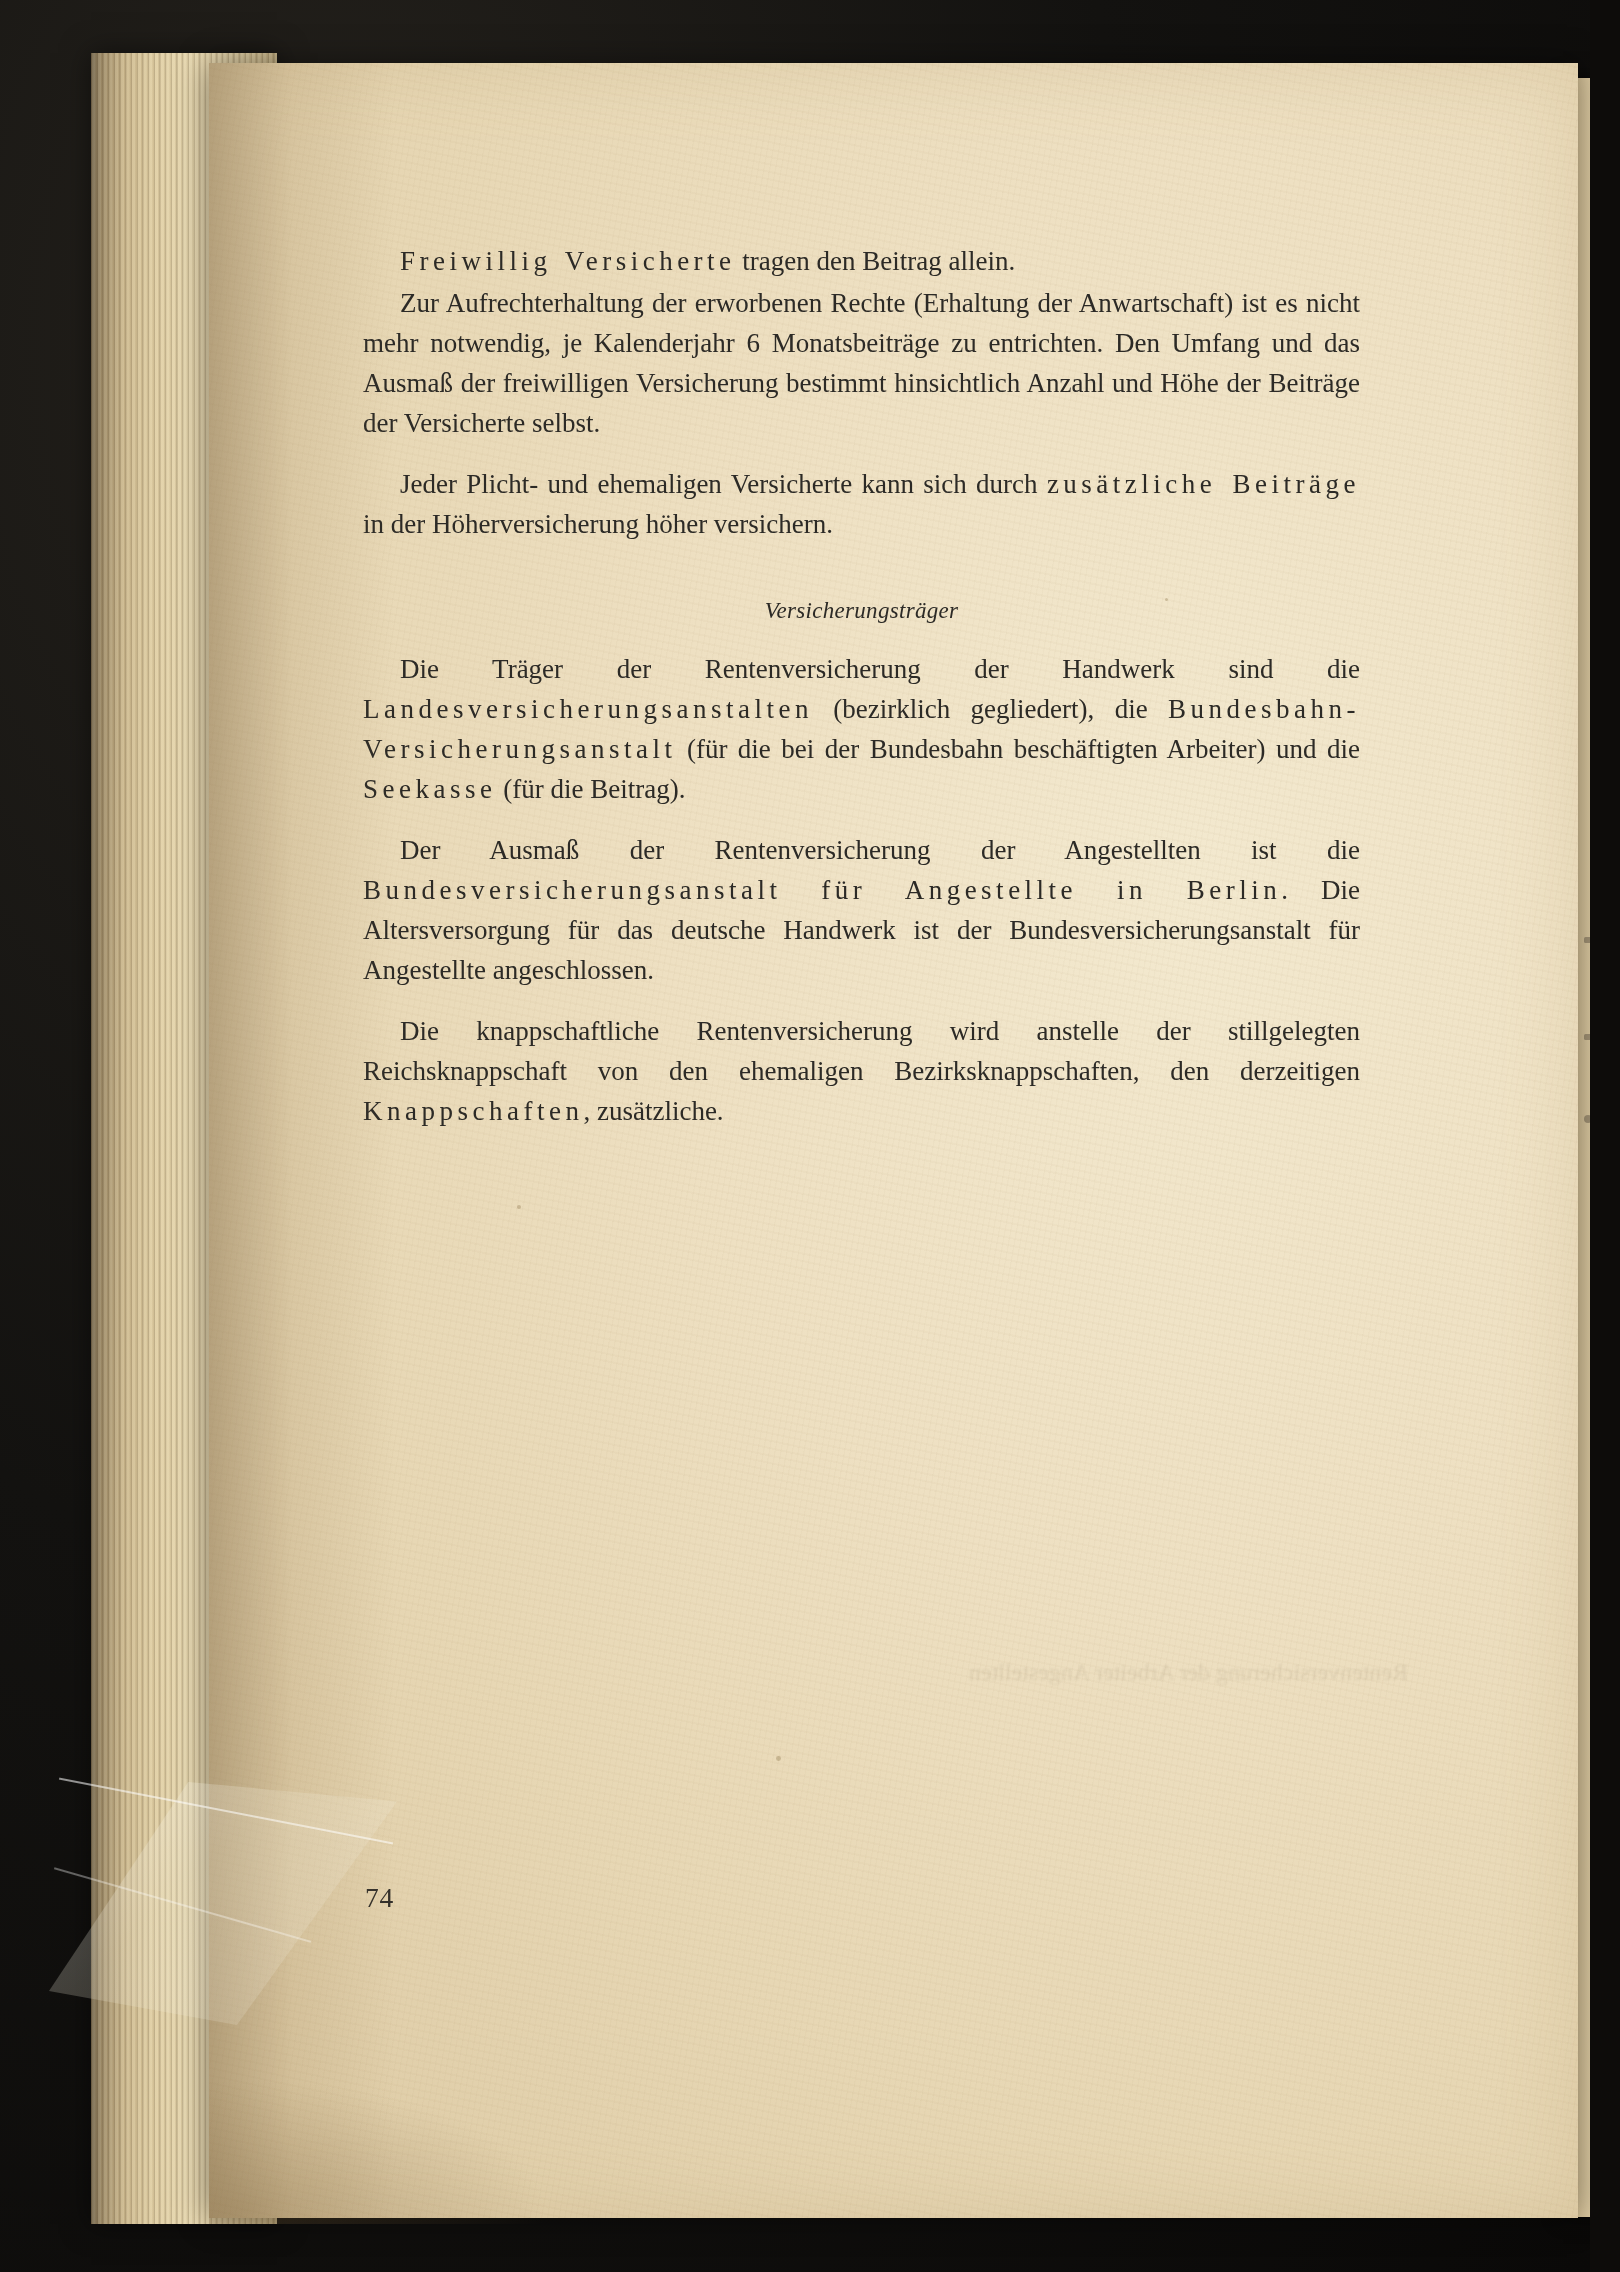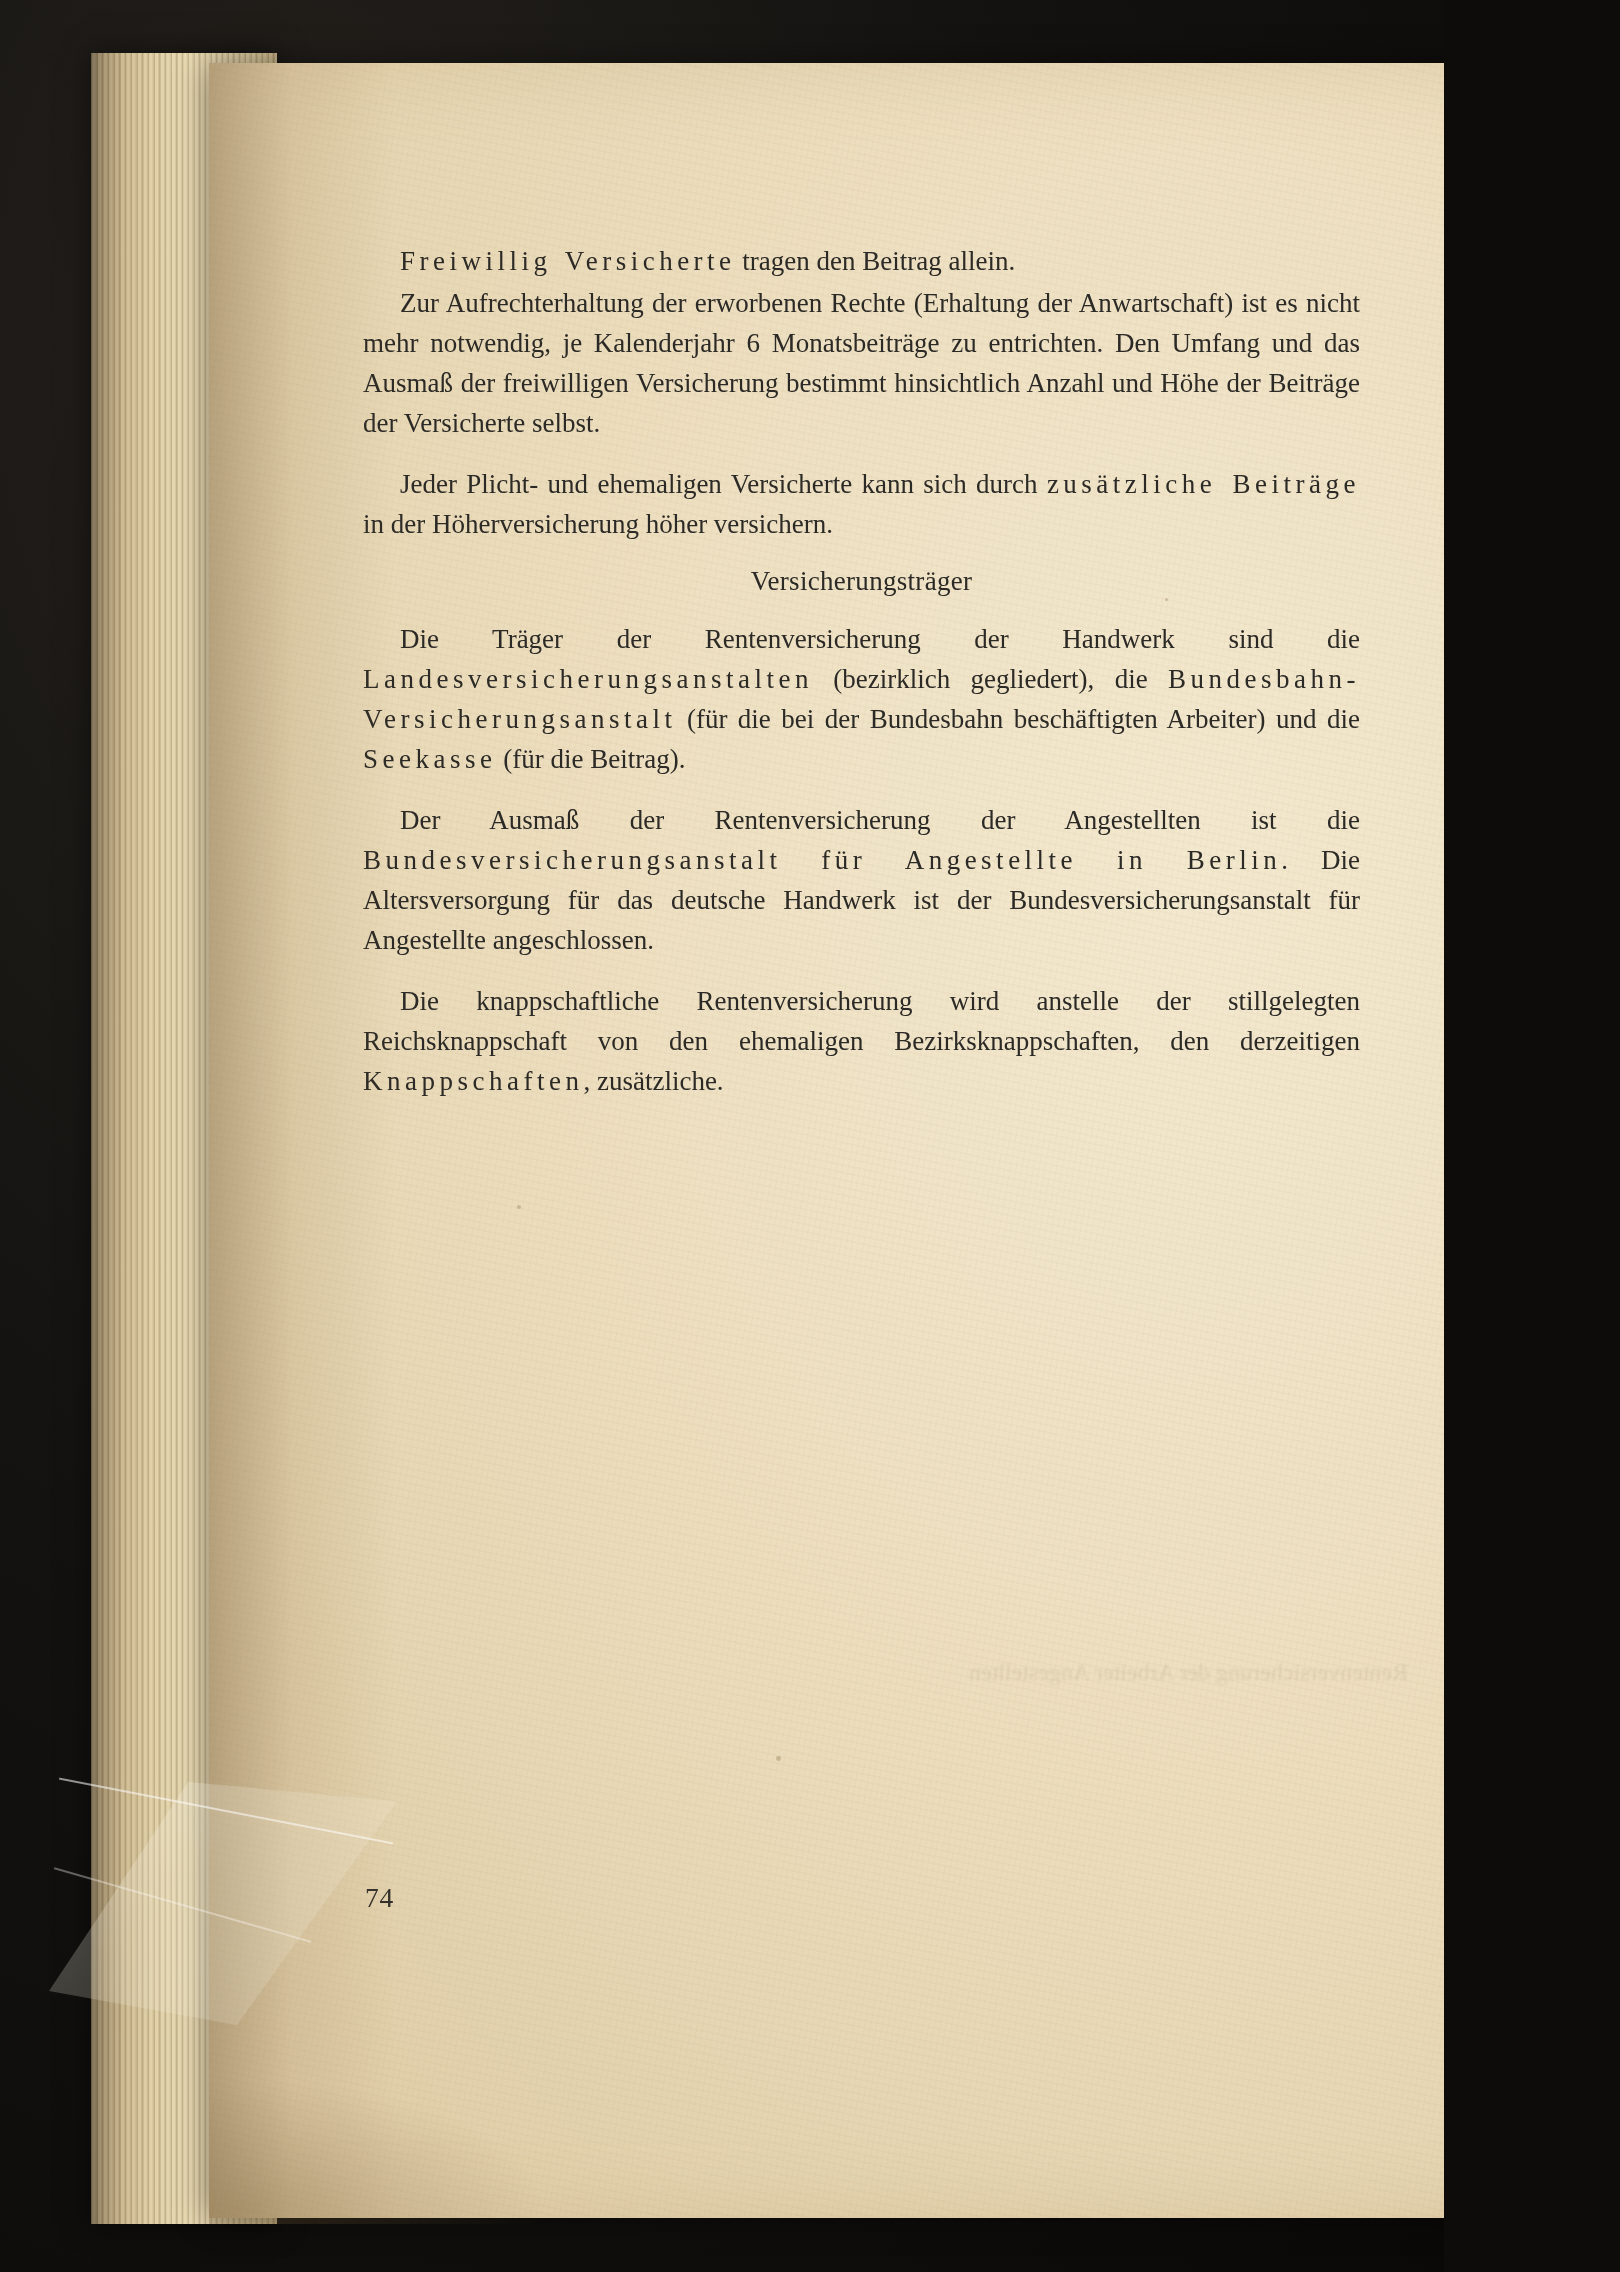--- a/index.html
+++ b/index.html
@@ -2,21 +2,21 @@
 <html style="font-size:13px"><head>
 <meta charset="utf-8">
 <style>
   html, body {
     margin: 0;
     padding: 0;
     background: #0d0c0a;
   }
   #page {
     position: relative;
-    width: 1444px;
+    width: 1590px;
     height: 2273px;
     overflow: hidden;
     background: #100f0d;
   }
 
   
   .backdrop {
     position: absolute;
     inset: 0;
     background:
@@ -137,25 +137,26 @@
     margin: 0 0 2.4px 0;
     text-indent: 37px;
   }
   .para.gap { margin-top: 21px; }
 
   .sp {
     letter-spacing: 4.5px;
     word-spacing: 2.4px;
   }
   .heading {
-    margin: 17px 0 18px 0;
+    margin: 47px 0 18px 0;
     text-align: center;
     text-indent: 0;
-    font-size: 27px;
+    font-size: 23px;
     letter-spacing: 0.3px;
+    font-style: italic;
   }
 
   .folio {
     position: absolute;
     left: 156px;
     top: 1819px;
     font-family: "Liberation Serif", serif;
     font-size: 27.5px;
     color: #33302b;
     letter-spacing: 0.8px;

